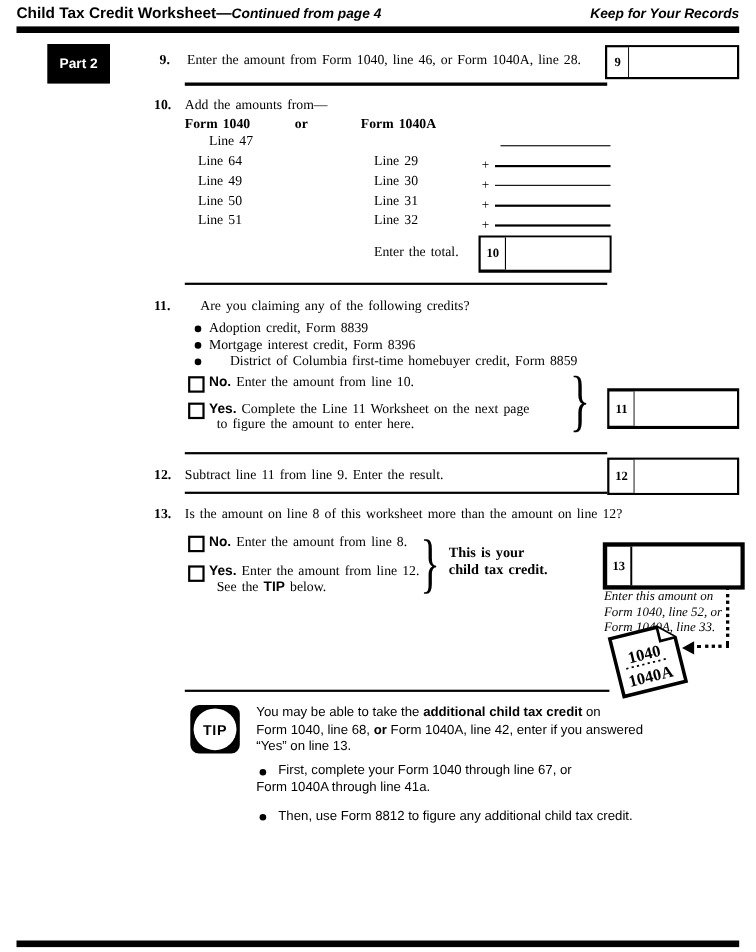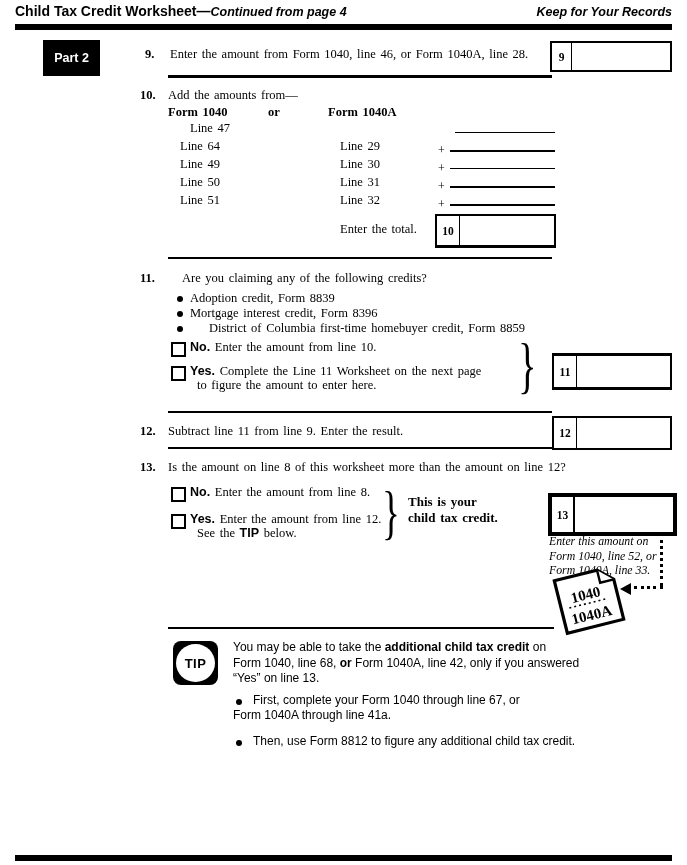--- a/index.html
+++ b/index.html
@@ -192,21 +192,21 @@
   </svg>
 
   <div class="abs rule-thin" style="left:168px;top:627px;width:386px;"></div>
 
   <div class="tipbadge" style="left:173px;top:641px;">
     <div class="circ">TIP</div>
   </div>
 
   <div class="abs tiptext" style="left:233px;top:640px;width:380px;">
     <span>You may be able to take the </span><span class="bold">additional child tax credit</span><span> on</span><br>
-    <span>Form 1040, line 68, </span><span class="bold">or</span><span> Form 1040A, line 42, only if you answered</span><br>
+    <span>Form 1040, line 68, </span><span class="bold">or</span><span> Form 1040A, line 42, enter if you answered</span><br>
     <span>“Yes” on line 13.</span>
   </div>
 
   <div class="dot" style="left:236px;top:699px;"></div>
   <div class="abs tiptext" style="left:253px;top:693px;">First, complete your Form 1040 through line 67, or</div>
   <div class="abs tiptext" style="left:233px;top:708px;">Form 1040A through line 41a.</div>
 
   <div class="dot" style="left:236px;top:740px;"></div>
   <div class="abs tiptext" style="left:253px;top:734px;">Then, use Form 8812 to figure any additional child tax credit.</div>
 

